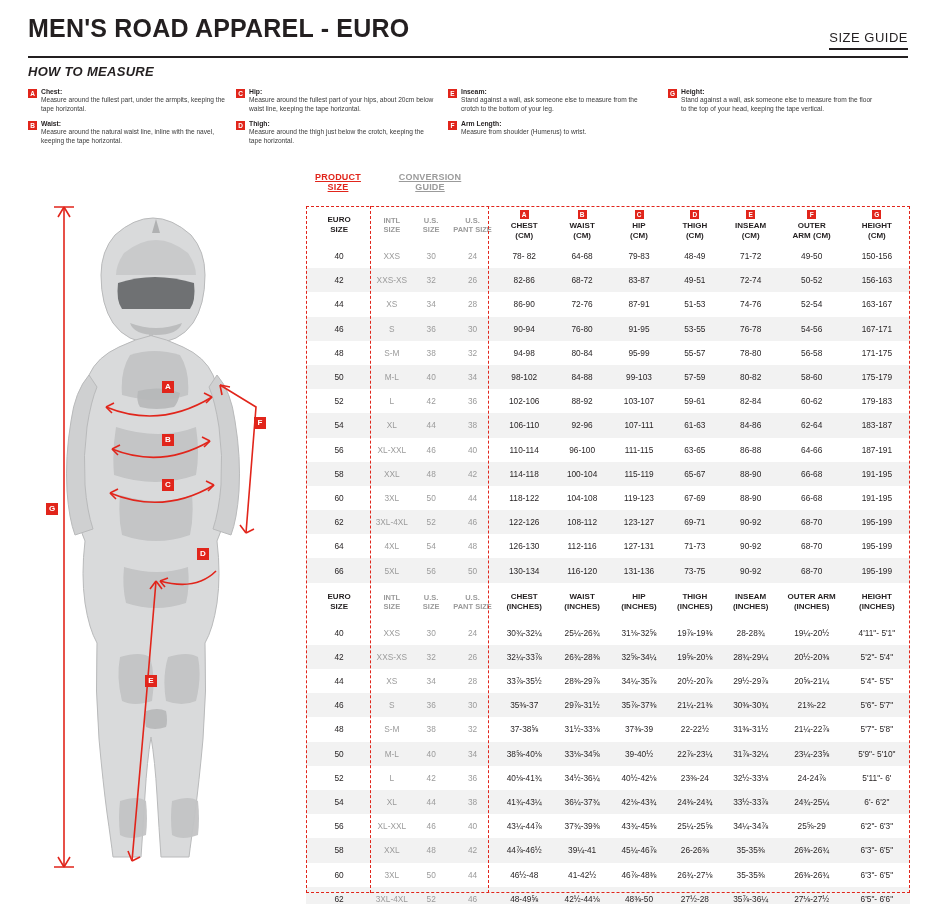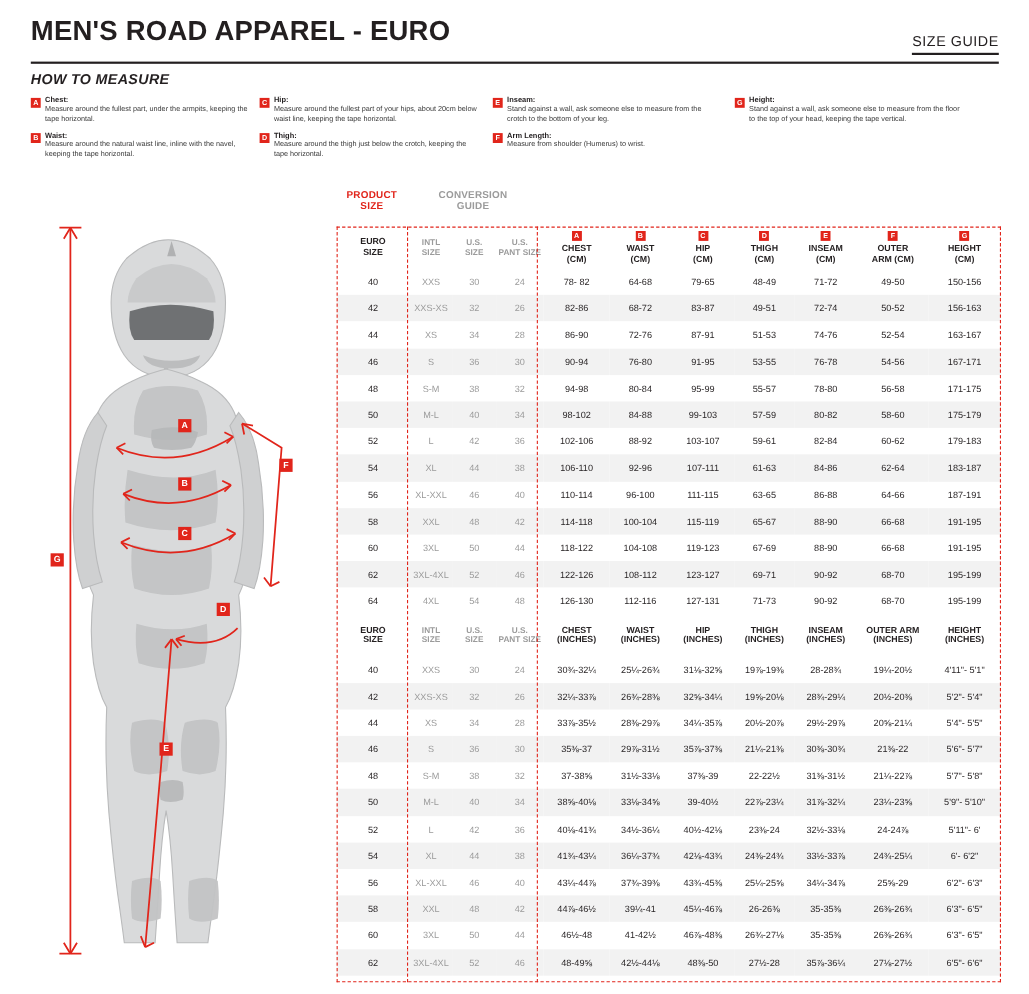--- a/index.html
+++ b/index.html
@@ -54,21 +54,21 @@
     position:absolute; width:12px; height:12px; background:#e1251b; color:#fff;
     font-size:8px; font-weight:bold; line-height:12px; text-align:center;
   }
 
   
   .tbl { position:absolute; left:306px; top:172px; width:604px; }
 
   .grp-row { position:relative; height:34px; }
   .grp {
     position:absolute; text-align:center; font-size:9px; font-weight:bold;
-    letter-spacing:.2px; line-height:1.15;
+    letter-spacing:.2px; line-height:1.15;text-decoration:underline;
   }
   .grp.prod { left:0px;   width:64px; color:#e1251b; }
   .grp.conv { left:66px;  width:116px; color:#9b9b9b; }
   .grp.body { left:186px; width:418px; color:#231f20; }
 
   table.sz { border-collapse:collapse; width:604px; table-layout:fixed; }
   table.sz td, table.sz th { padding:0; }
 
   .hd-cell {
     height:38px; vertical-align:middle; text-align:center;
@@ -285,21 +285,21 @@
 
       </tbody>
         <tbody id="cm-body">
           <tr class="r">
             <td class="c-euro">40</td>
             <td class="c-grey">XXS</td>
             <td class="c-grey">30</td>
             <td class="c-grey">24</td>
             <td class="c-euro">78- 82</td>
             <td class="c-euro">64-68</td>
-            <td class="c-euro">79-65</td>
+            <td class="c-euro">79-83</td>
             <td class="c-euro">48-49</td>
             <td class="c-euro">71-72</td>
             <td class="c-euro">49-50</td>
             <td class="c-euro">150-156</td>
           </tr>
           <tr class="r alt">
             <td class="c-euro">42</td>
             <td class="c-grey">XXS-XS</td>
             <td class="c-grey">32</td>
             <td class="c-grey">26</td>
@@ -443,20 +443,33 @@
           </tr>
           <tr class="r">
             <td class="c-euro">64</td>
             <td class="c-grey">4XL</td>
             <td class="c-grey">54</td>
             <td class="c-grey">48</td>
             <td class="c-euro">126-130</td>
             <td class="c-euro">112-116</td>
             <td class="c-euro">127-131</td>
             <td class="c-euro">71-73</td>
+            <td class="c-euro">90-92</td>
+            <td class="c-euro">68-70</td>
+            <td class="c-euro">195-199</td>
+          </tr>
+          <tr class="r alt">
+            <td class="c-euro">66</td>
+            <td class="c-grey">5XL</td>
+            <td class="c-grey">56</td>
+            <td class="c-grey">50</td>
+            <td class="c-euro">130-134</td>
+            <td class="c-euro">116-120</td>
+            <td class="c-euro">131-136</td>
+            <td class="c-euro">73-75</td>
             <td class="c-euro">90-92</td>
             <td class="c-euro">68-70</td>
             <td class="c-euro">195-199</td>
           </tr>
         </tbody>
 
       <tbody>
           <tr>
         <th class="hd-cell">EURO<br>SIZE</th>
         <th class="hd-cell hd-grey">INTL<br>SIZE</th>

